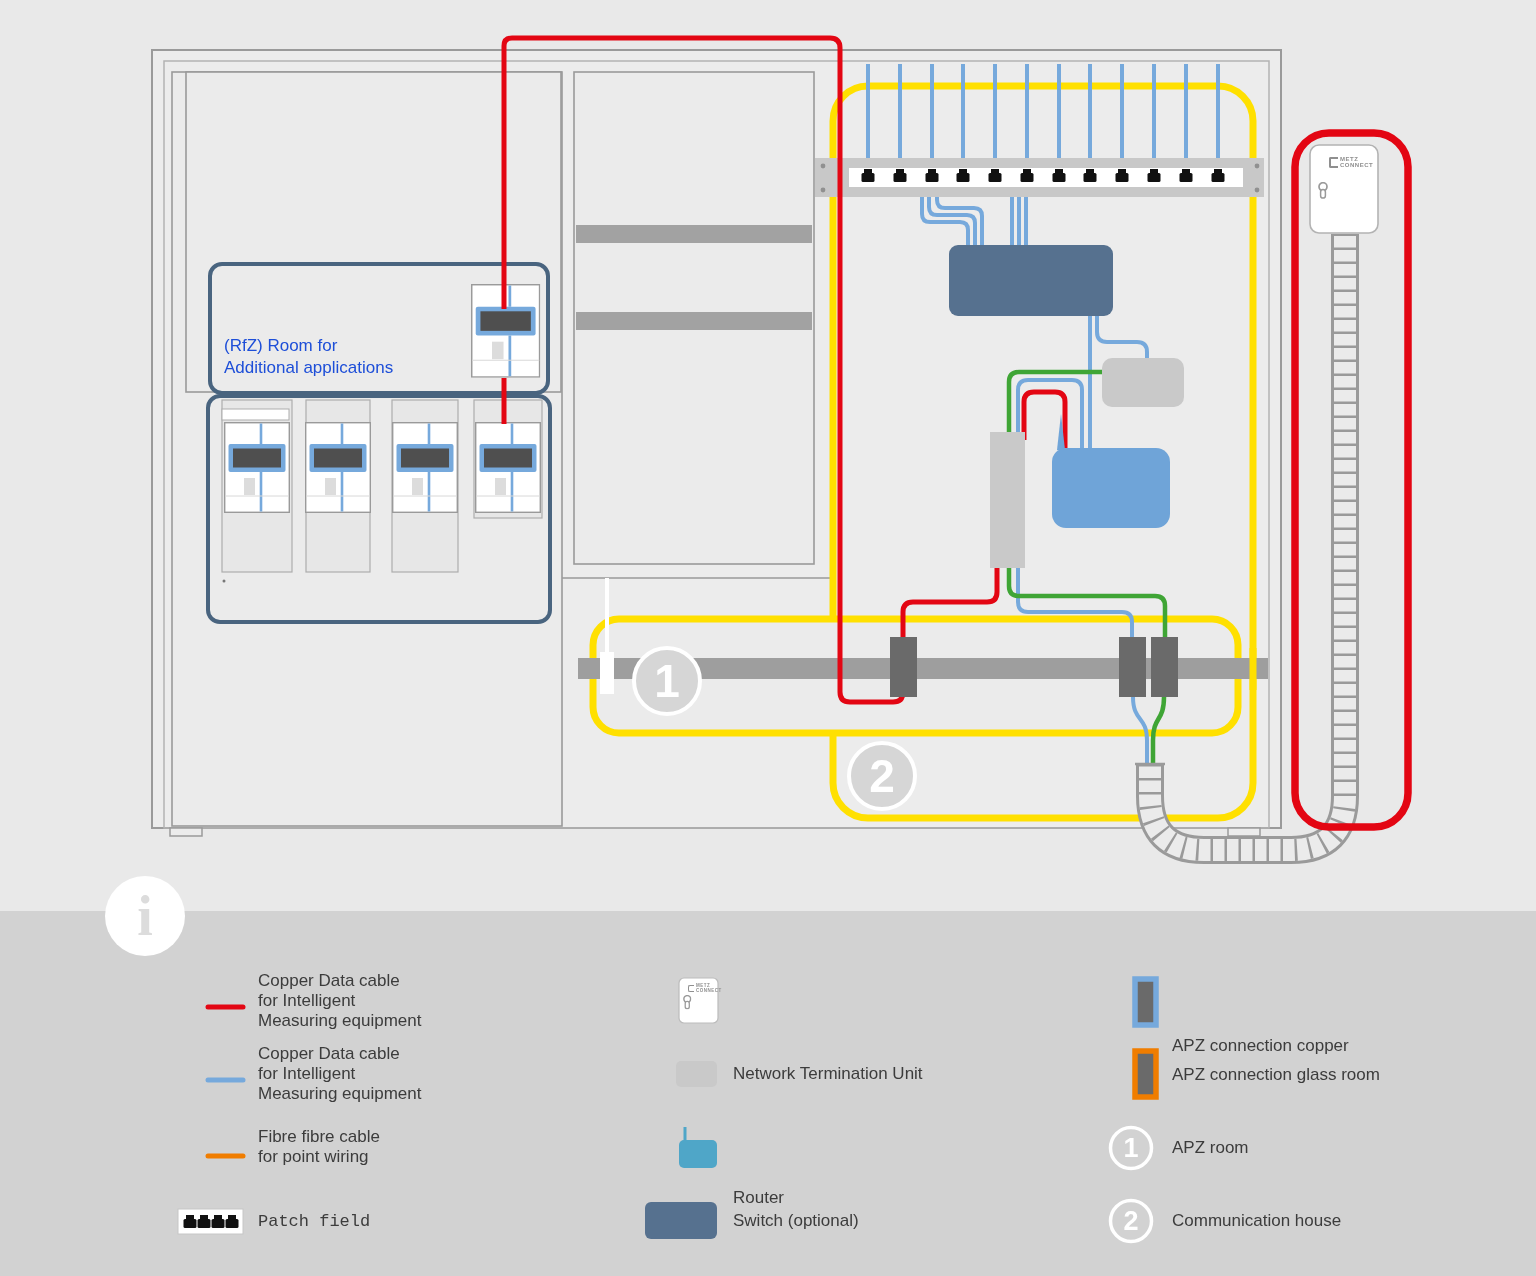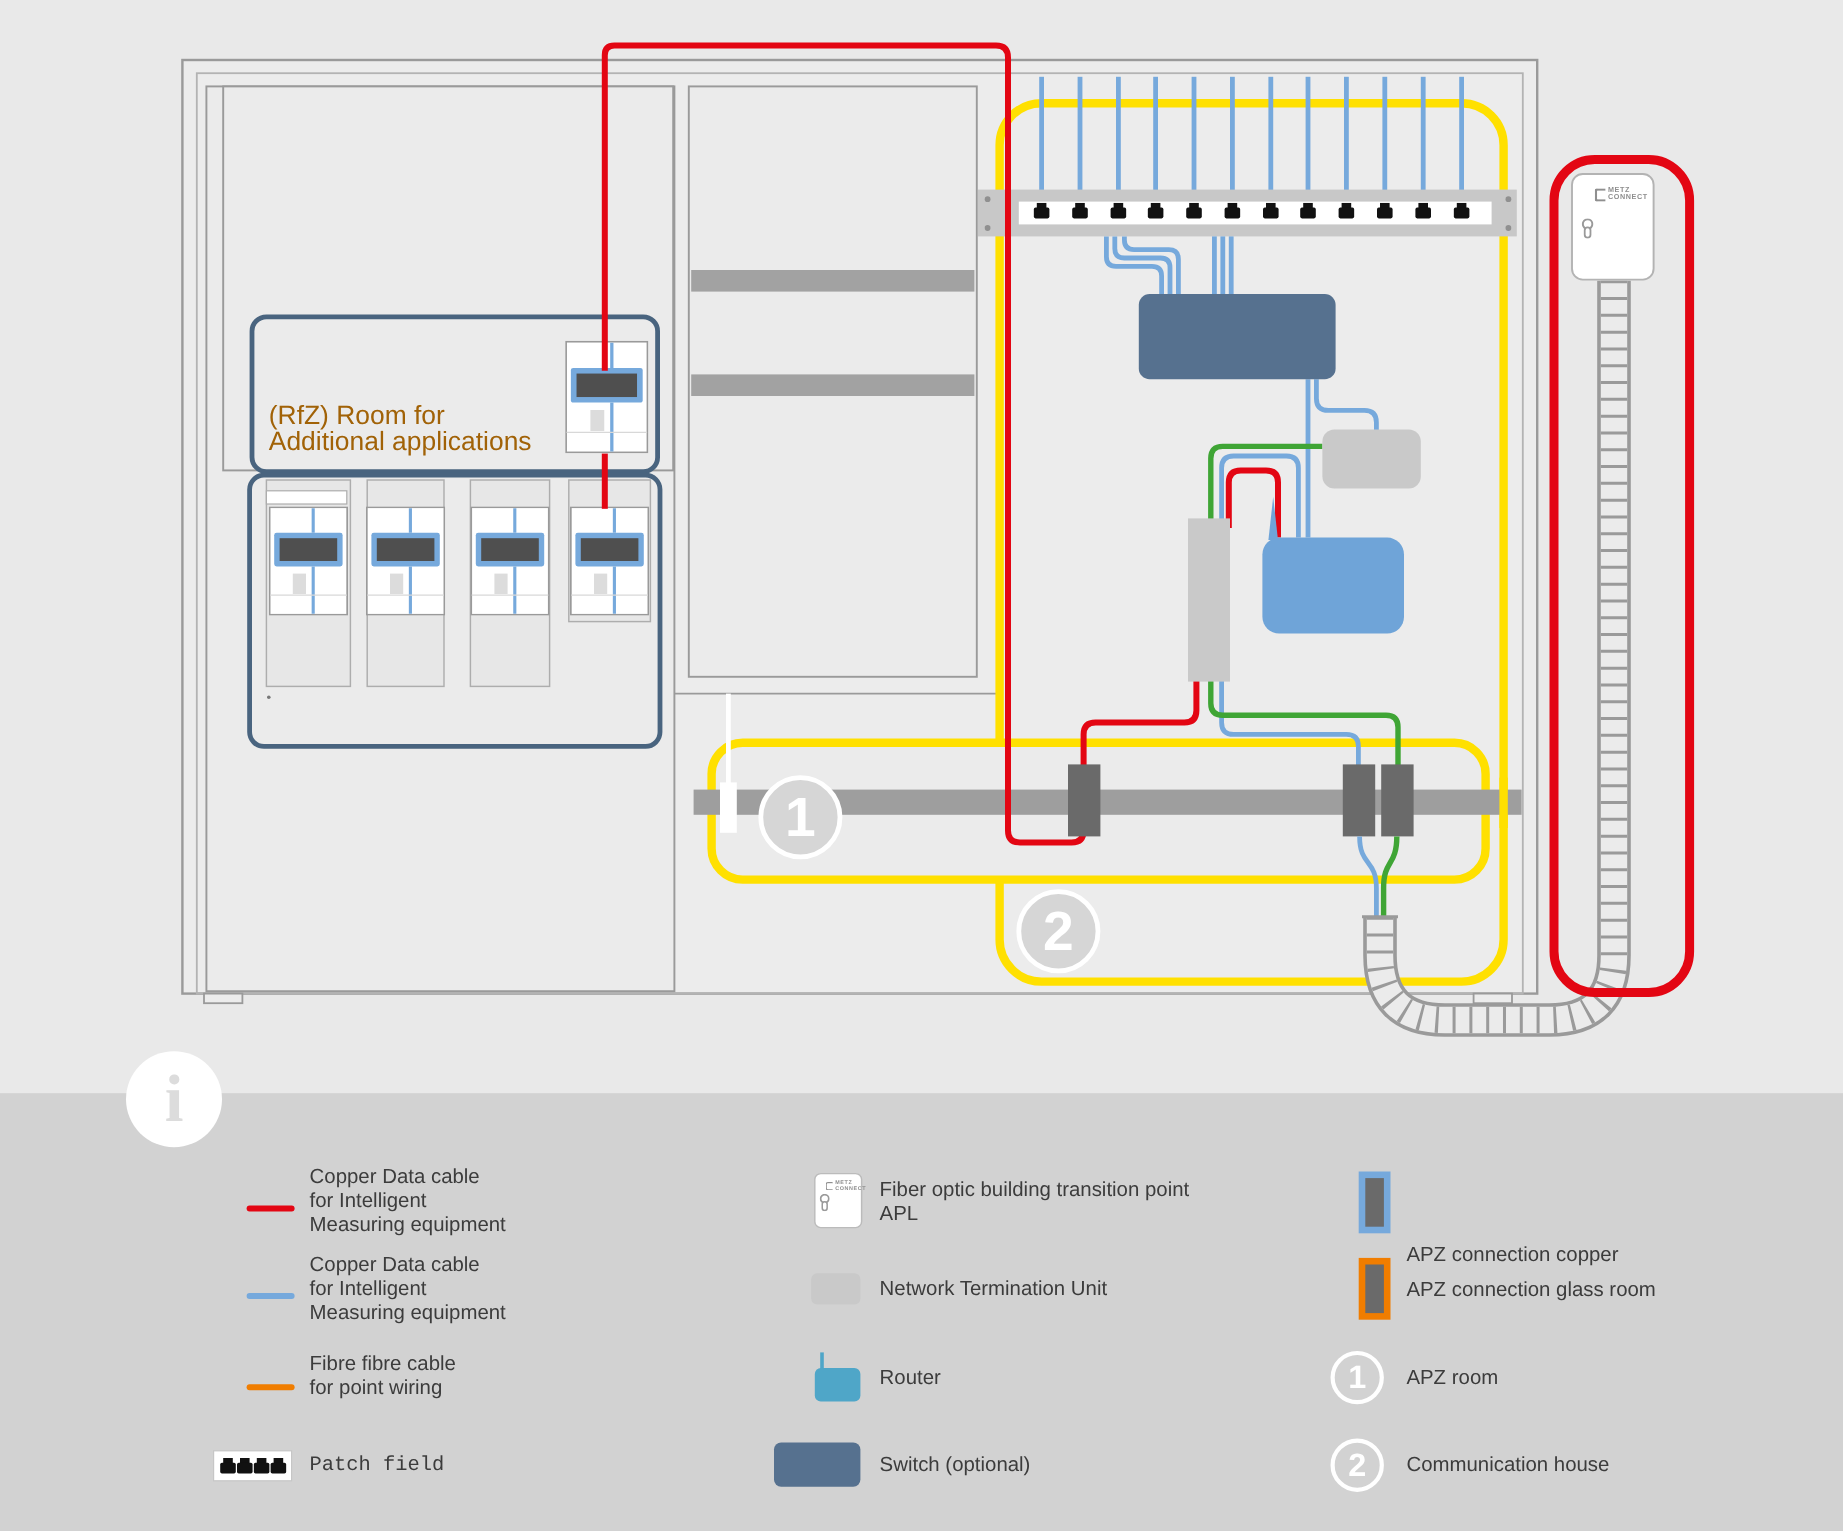--- a/index.html
+++ b/index.html
@@ -2,21 +2,21 @@
 <html><head>
 <meta charset="utf-8">
 <style>
   html,body{margin:0;padding:0;background:#e9e9e9;}
   .stage{position:relative;width:1536px;height:1276px;background:#e9e9e9;overflow:hidden;
          font-family:"Liberation Sans",sans-serif;}
   .legend-bg{position:absolute;left:0;top:911px;width:1536px;height:365px;background:#d2d2d2;}
   svg.diagram{position:absolute;left:0;top:0;}
   .ov{position:absolute;}
   .txt{color:#3c3c3c;font-size:17px;line-height:20px;white-space:nowrap;}
-  .rfz-label{color:#a16207;font-size:22px;line-height:22px;}
+  .rfz-label{color:#1d4ed8;font-size:17px;line-height:22px;}
   .circle-num{position:absolute;display:flex;align-items:center;justify-content:center;
               color:#ffffff;font-weight:bold;}
   .diag-num{width:66px;height:66px;font-size:46px;}
   .leg-num{width:42px;height:42px;font-size:27px;}
   .info-i{position:absolute;left:105px;top:876px;width:80px;height:80px;border-radius:50%;
           background:#ffffff;display:flex;align-items:center;justify-content:center;
           font-family:"Liberation Serif",serif;font-weight:bold;font-size:56px;color:#dcdcdc;}
   .apl-logo{position:absolute;display:flex;align-items:flex-start;gap:2px;color:#8f8f8f;}
   .apl-logo .cmark{width:7px;height:7px;border:2px solid #8f8f8f;border-right:none;border-radius:2px 0 0 2px;margin-top:1px;}
   .apl-logo .ltxt{font-size:6px;line-height:6px;font-weight:bold;letter-spacing:.5px;}
@@ -257,28 +257,24 @@
     <div>Measuring equipment</div>
   </div>
   <div class="ov txt" style="left:258px;top:1127px;">
     <div>Fibre fibre cable</div>
     <div>for point wiring</div>
   </div>
   <div class="ov txt" style="left:258px;top:1212px;font-family:Liberation Mono, monospace;">
     <div>Patch field</div>
   </div>
 
-  <div class="ov txt" style="left:733px;top:982px;">
-    <div>Fiber optic building transition point</div>
-    <div>APL</div>
-  </div>
   <div class="ov txt" style="left:733px;top:1064px;">
     <div>Network Termination Unit</div>
   </div>
-  <div class="ov txt" style="left:733px;top:1138px;">
+  <div class="ov txt" style="left:733px;top:1188px;">
     <div>Router</div>
   </div>
   <div class="ov txt" style="left:733px;top:1211px;text-align:center;">
     <div>Switch (optional)</div>
   </div>
 
   <div class="ov txt" style="left:1172px;top:992px;margin-top:44px;">
     <div>APZ connection copper</div>
   </div>
   <div class="ov txt" style="left:1172px;top:1065px;">

